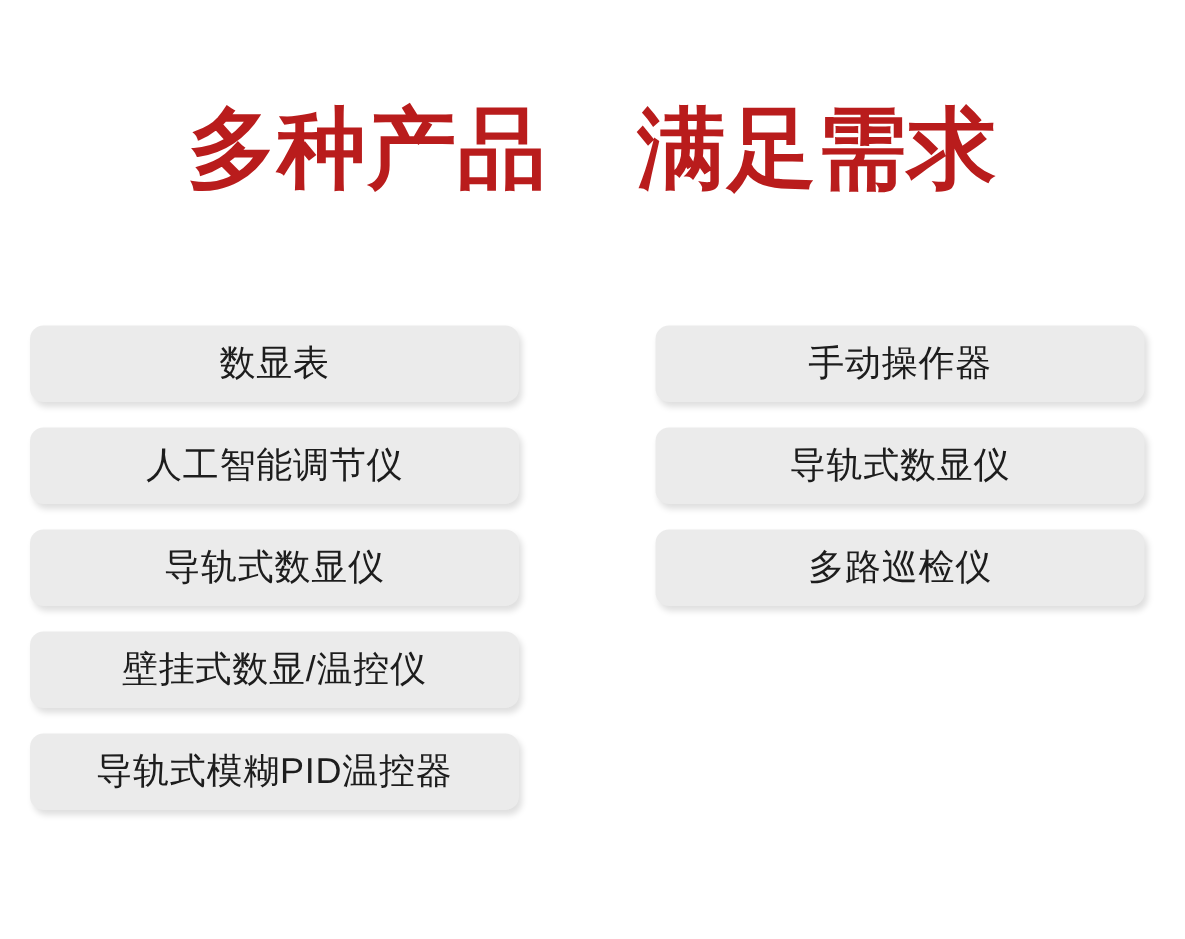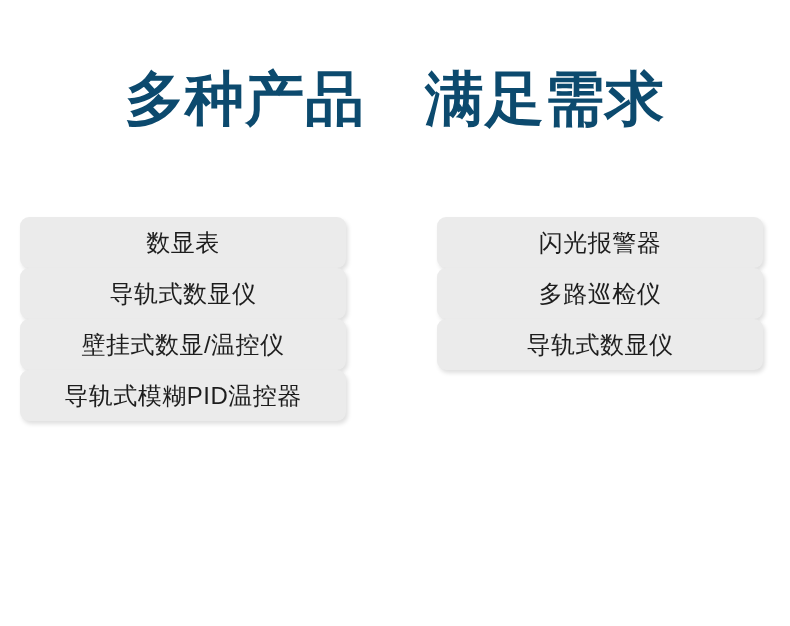--- a/index.html
+++ b/index.html
@@ -25,21 +25,21 @@
     background: #ffffff;
   }
 
   
   .headline {
     position: absolute;
     left: 0;
     top: 63px;
     width: 790px;
     text-align: center;
-    color: #0c4a6e;
+    color: #b91c1c;
     font-size: 59px;
     line-height: 72px;
     font-weight: bold;
     letter-spacing: 1px;
     white-space: pre;
     user-select: none;
   }
 
   
   .columns {
@@ -49,21 +49,21 @@
     width: 743px;
     height: 332px;
     display: flex;
     justify-content: space-between;
   }
 
   .column {
     width: 326px;
     display: flex;
     flex-direction: column;
-    gap: 0;
+    gap: 17px;
   }
 
   .pill {
     box-sizing: border-box;
     width: 326px;
     height: 51px;
     border-radius: 9px;
     background: #ebebeb;
     box-shadow: 2px 3px 4px rgba(0, 0, 0, 0.13);
     display: flex;
@@ -89,36 +89,39 @@
 
   <div class="headline">多种产品　满足需求</div>
 
   <div class="columns">
 
     <div class="column">
       <div class="pill">
         <span class="pill-label">数显表</span>
       </div>
       <div class="pill">
+        <span class="pill-label">人工智能调节仪</span>
+      </div>
+      <div class="pill">
         <span class="pill-label">导轨式数显仪</span>
       </div>
       <div class="pill">
         <span class="pill-label">壁挂式数显/温控仪</span>
       </div>
       <div class="pill">
         <span class="pill-label">导轨式模糊PID温控器</span>
       </div>
     </div>
 
     <div class="column">
       <div class="pill">
-        <span class="pill-label">闪光报警器</span>
+        <span class="pill-label">手动操作器</span>
+      </div>
+      <div class="pill">
+        <span class="pill-label">导轨式数显仪</span>
       </div>
       <div class="pill">
         <span class="pill-label">多路巡检仪</span>
-      </div>
-      <div class="pill">
-        <span class="pill-label">导轨式数显仪</span>
       </div>
     </div>
 
   </div>
 </div>
 
 </body></html>

